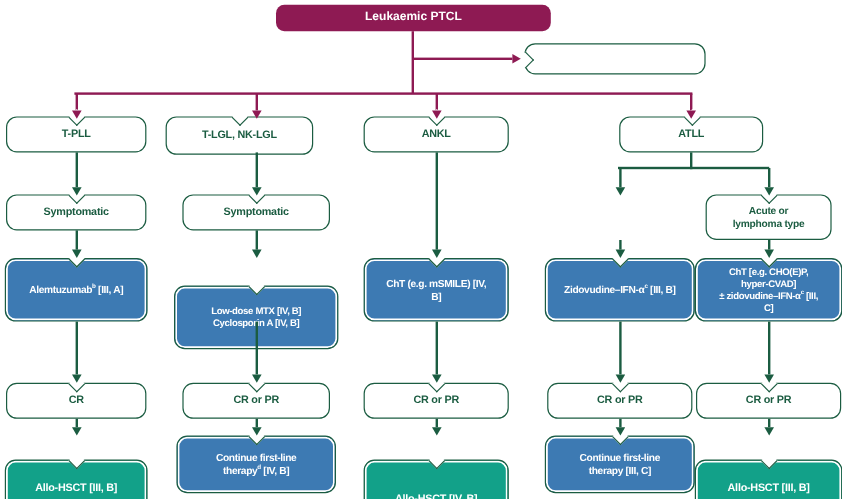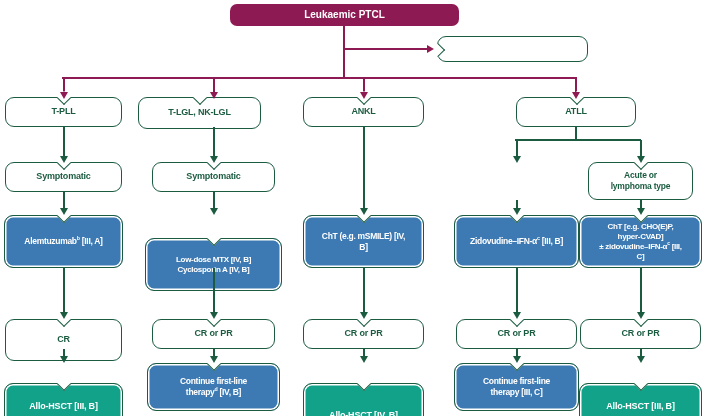--- a/index.html
+++ b/index.html
@@ -151,21 +151,21 @@
   <div class="ad" style="left:59.5px;top:312px;"></div>
   <div class="vl" style="left:212.5px;top:268px;height:44px;"></div>
   <div class="ad" style="left:209.5px;top:312px;"></div>
   <div class="vl" style="left:362.5px;top:268px;height:44px;"></div>
   <div class="ad" style="left:359.5px;top:312px;"></div>
   <div class="vl" style="left:515.5px;top:268px;height:44px;"></div>
   <div class="ad" style="left:512.5px;top:312px;"></div>
   <div class="vl" style="left:639.5px;top:268px;height:44px;"></div>
   <div class="ad" style="left:636.5px;top:312px;"></div>
 
-  <div class="bx" style="left:5px;top:319px;width:117px;height:42px;">
+  <div class="bx" style="left:5px;top:319px;width:117px;height:30px;">
     <span class="notch"></span>
     <span>CR</span>
   </div>
   <div class="bx" style="left:152px;top:319px;width:123px;height:30px;">
     <span class="notch"></span>
     <span>CR or PR</span>
   </div>
   <div class="bx" style="left:303px;top:319px;width:121px;height:30px;">
     <span class="notch"></span>
     <span>CR or PR</span>

